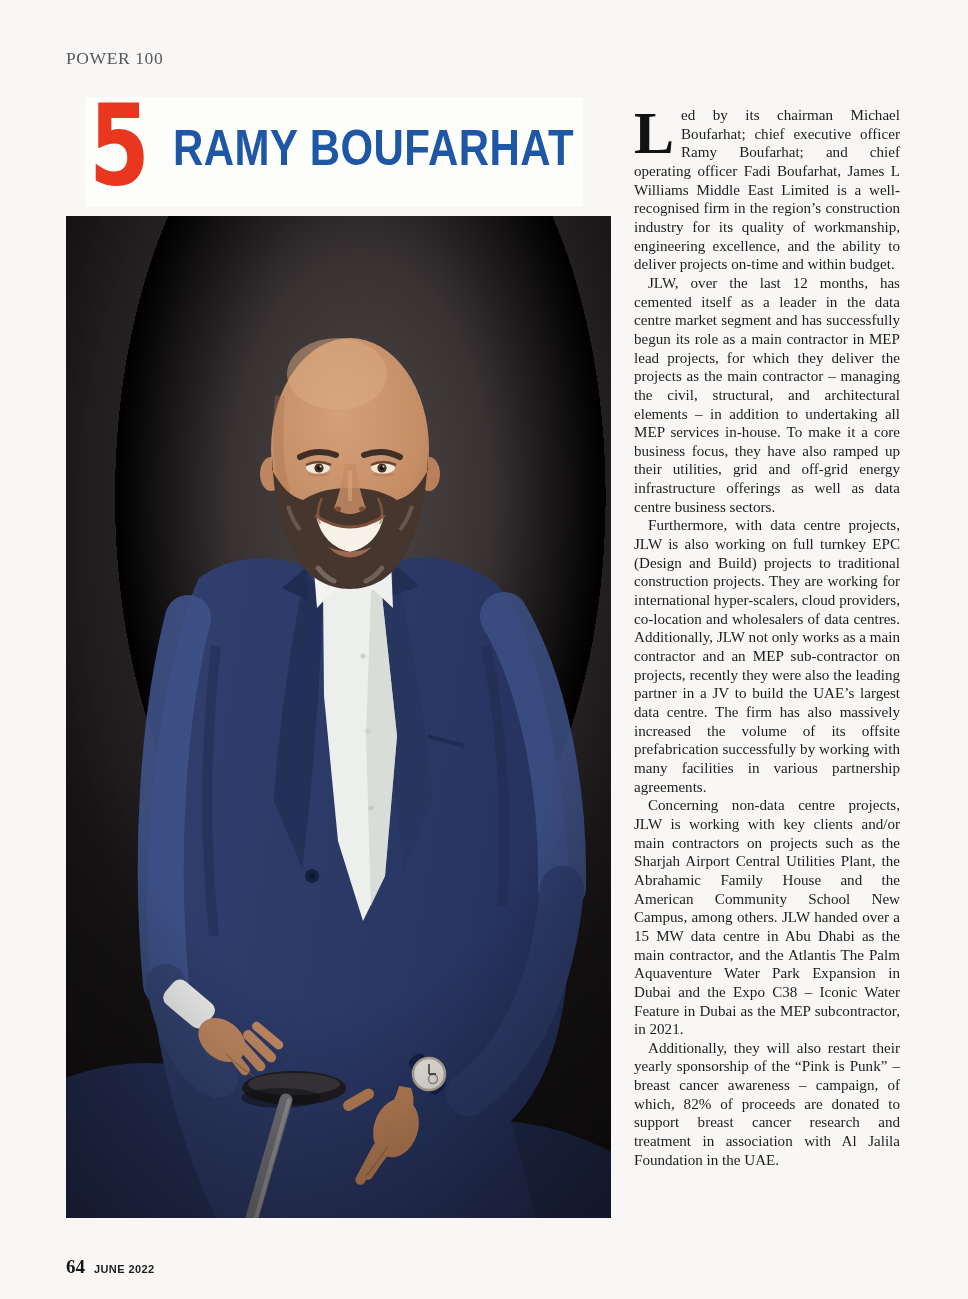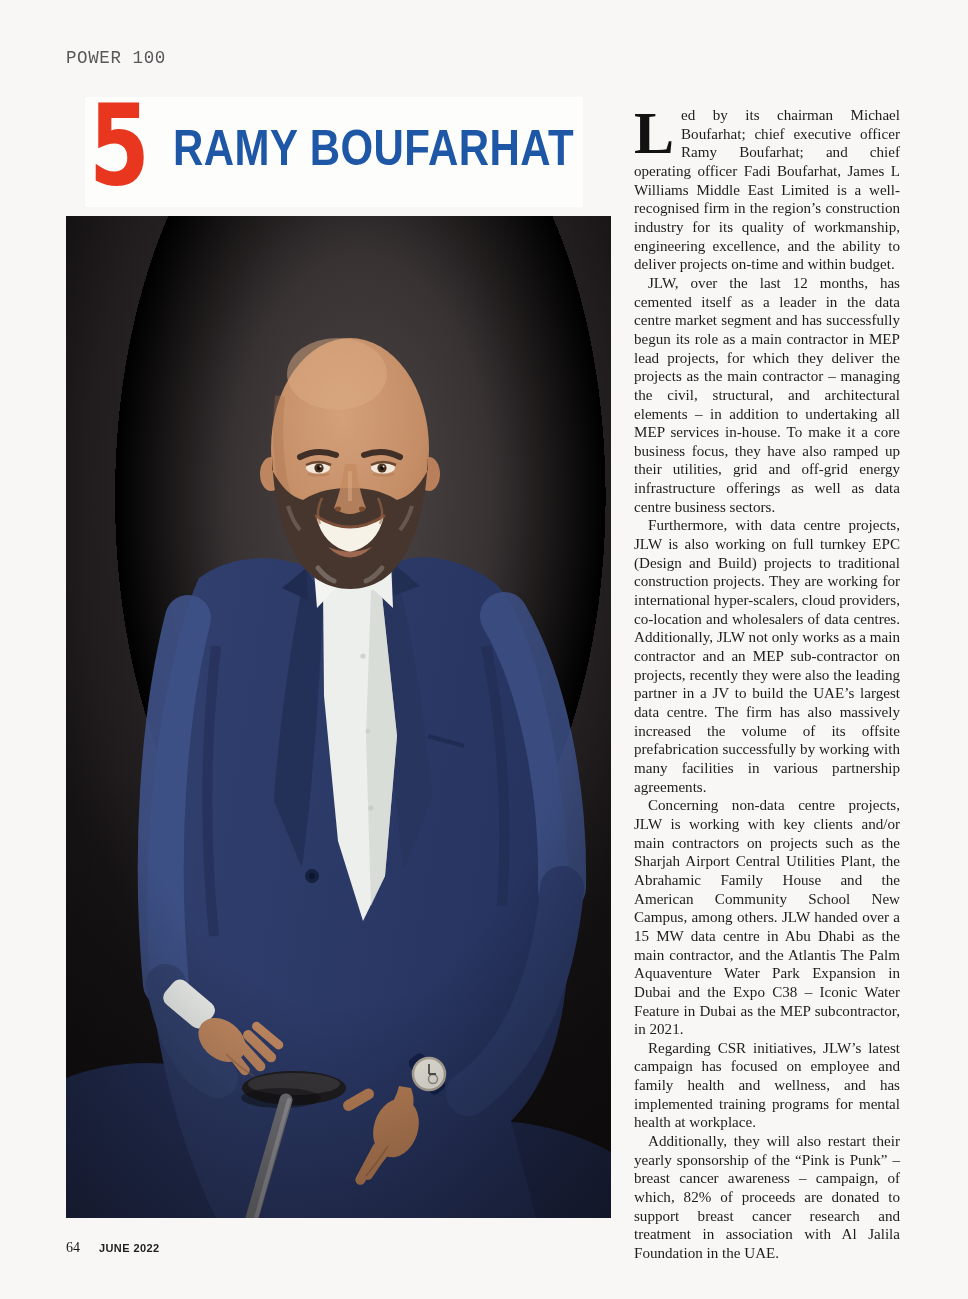--- a/index.html
+++ b/index.html
@@ -6,21 +6,21 @@
   html,body { background:#e9e8e6; }
   .page {
     position:relative;
     width:968px; height:1299px;
     background:#f8f7f5;
     overflow:hidden;
     font-family:"Liberation Serif", serif;
   }
   .kicker {
     position:absolute; left:66px; top:48px;
-    font-family:Liberation Mono, monospace;
+    font-family:Liberation Serif, serif;
     font-size:17.5px; font-weight:400;
     color:#58585b; letter-spacing:0.6px;
   }
   .headline-band {
     position:absolute; left:85px; top:97px;
     width:498px; height:110px;
     background:#fdfdfc;
   }
   .rank {
     position:absolute; left:4px; top:-8px;
@@ -58,26 +58,26 @@
     font-size:60px; line-height:48px;
     padding:3px 7px 0 0;
     color:#121212;
   }
   .footer {
     position:absolute; left:66px; top:1240px;
     display:flex; align-items:baseline;
   }
   .page-number {
     font-family:"Liberation Serif", serif;
-    font-weight:400; font-size:14px; color:#161616;
+    font-weight:700; font-size:19px; color:#161616;margin-top:16px;
   }
   .issue-date {
     font-family:"Liberation Sans", sans-serif;
     font-weight:700; font-size:11px; color:#1e1e1e;
-    letter-spacing:0.4px; margin-left:19px;
+    letter-spacing:0.4px; margin-left:9px;
   }
 </style>
 </head>
 <body>
 
 <div class="page">
 
   <div class="kicker">POWER 100</div>
 
   <div class="headline-band">
@@ -244,21 +244,20 @@
 
       <rect width="545" height="1002" fill="url(#vig)"></rect>
     </svg>
   </div>
 
   <div class="article">
     <p><span class="dropcap">L</span><span>ed by its chairman Michael Boufarhat; chief executive officer Ramy Boufarhat; and chief operating officer Fadi Boufarhat, James L Williams Middle East Limited is a well-recognised firm in the region’s construction industry for its quality of workmanship, engineering excellence, and the ability to deliver projects on-time and within budget.</span></p>
     <p class="indent">JLW, over the last 12 months, has cemented itself as a leader in the data centre market segment and has successfully begun its role as a main contractor in MEP lead projects, for which they deliver the projects as the main contractor – managing the civil, structural, and architectural elements – in addition to undertaking all MEP services in-house. To make it a core business focus, they have also ramped up their utilities, grid and off-grid energy infrastructure offerings as well as data centre business sectors.</p>
     <p class="indent">Furthermore, with data centre projects, JLW is also working on full turnkey EPC (Design and Build) projects to traditional construction projects. They are working for international hyper-scalers, cloud providers, co-location and wholesalers of data centres. Additionally, JLW not only works as a main contractor and an MEP sub-contractor on projects, recently they were also the leading partner in a JV to build the UAE’s largest data centre. The firm has also massively increased the volume of its offsite prefabrication successfully by working with many facilities in various partnership agreements.</p>
     <p class="indent">Concerning non-data centre projects, JLW is working with key clients and/or main contractors on projects such as the Sharjah Airport Central Utilities Plant, the Abrahamic Family House and the American Community School New Campus, among others. JLW handed over a 15 MW data centre in Abu Dhabi as the main contractor, and the Atlantis The Palm Aquaventure Water Park Expansion in Dubai and the Expo C38 – Iconic Water Feature in Dubai as the MEP subcontractor, in 2021.</p>
-    <p class="indent">Regarding CSR initiatives, JLW’s latest campaign has focused on employee and family health and wellness, and has implemented training programs for mental health at workplace.</p>
     <p class="indent">Additionally, they will also restart their yearly sponsorship of the “Pink is Punk” – breast cancer awareness – campaign, of which, 82% of proceeds are donated to support breast cancer research and treatment in association with Al Jalila Foundation in the UAE.</p>
   </div>
 
   <div class="footer">
     <span class="page-number">64</span>
     <span class="issue-date">JUNE 2022</span>
   </div>
 
 </div>
 

